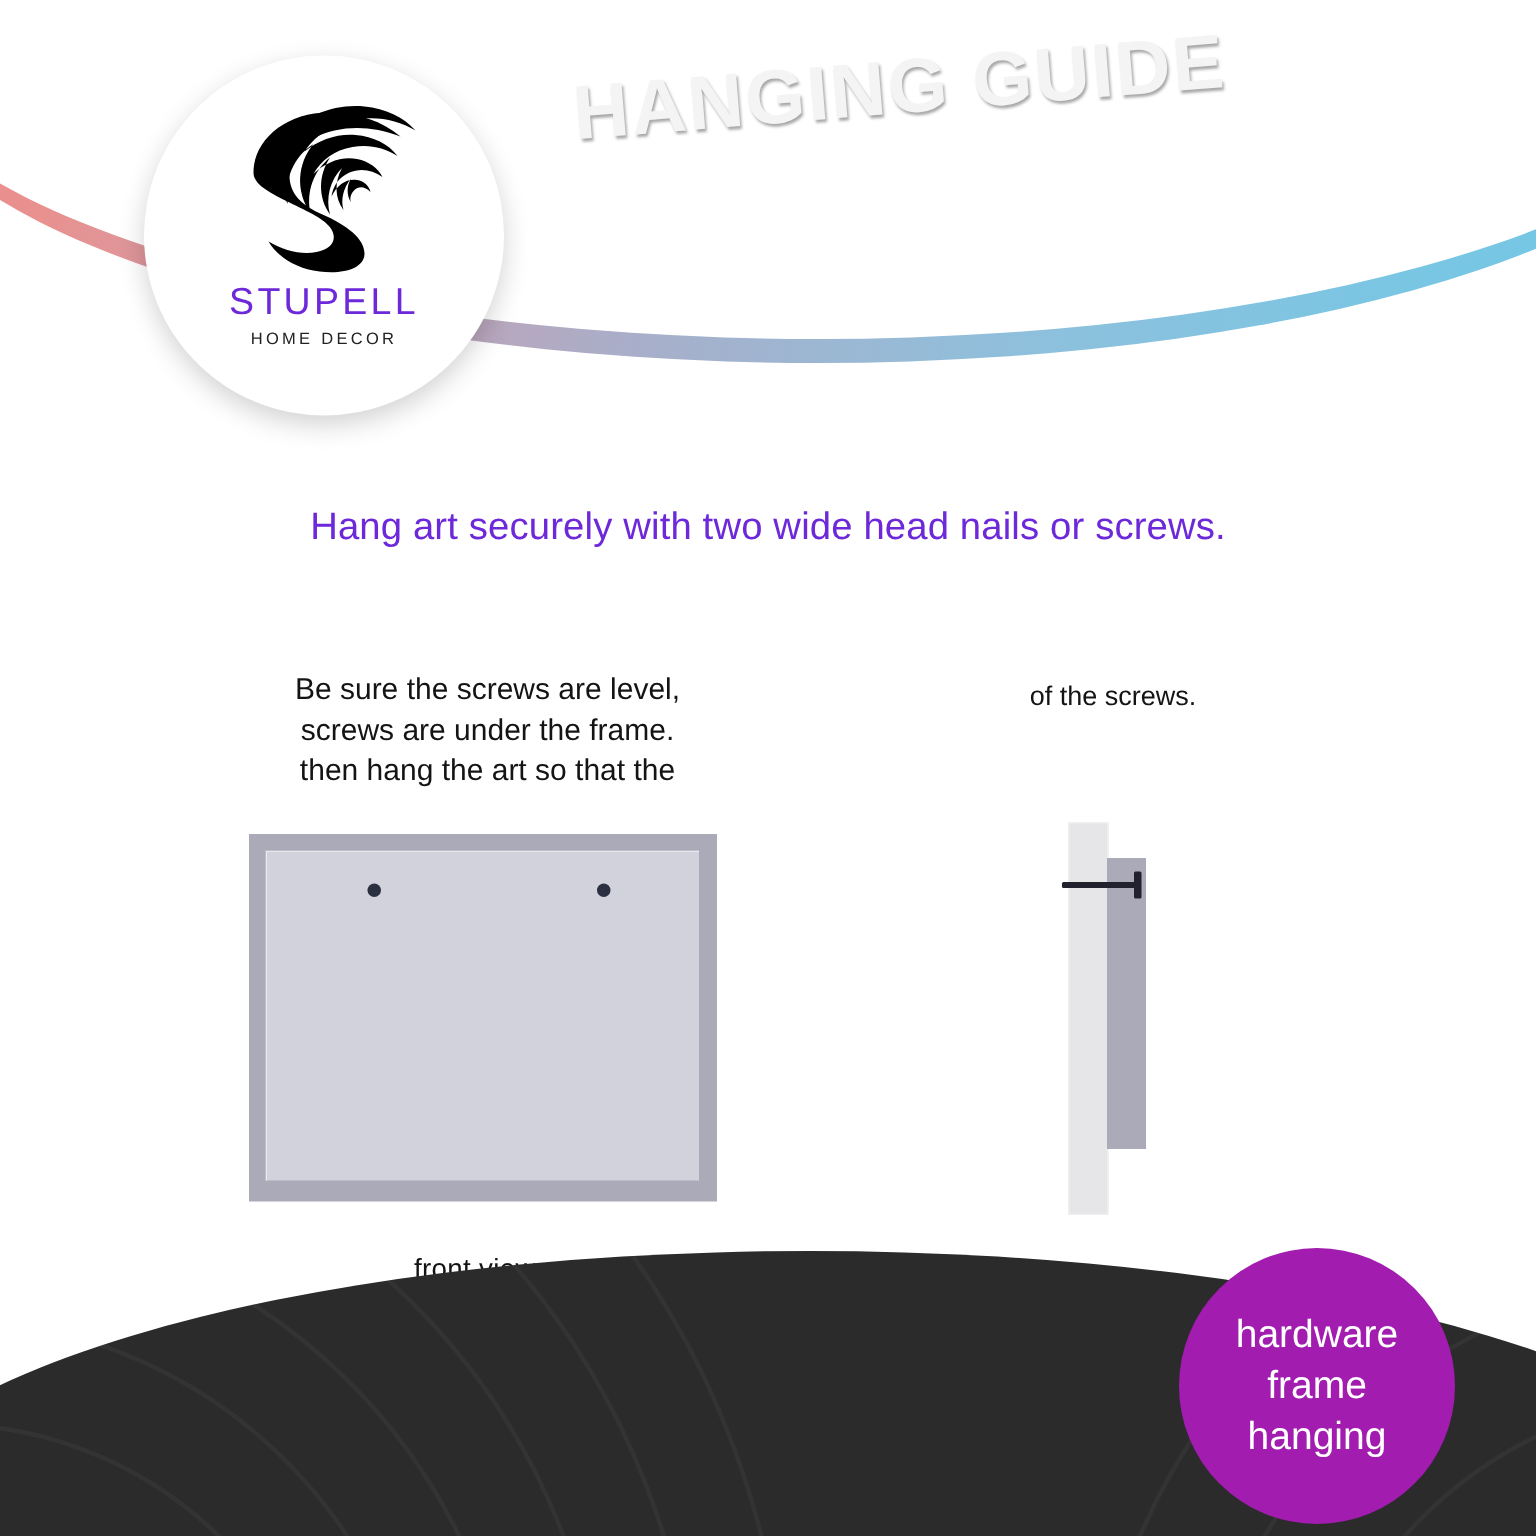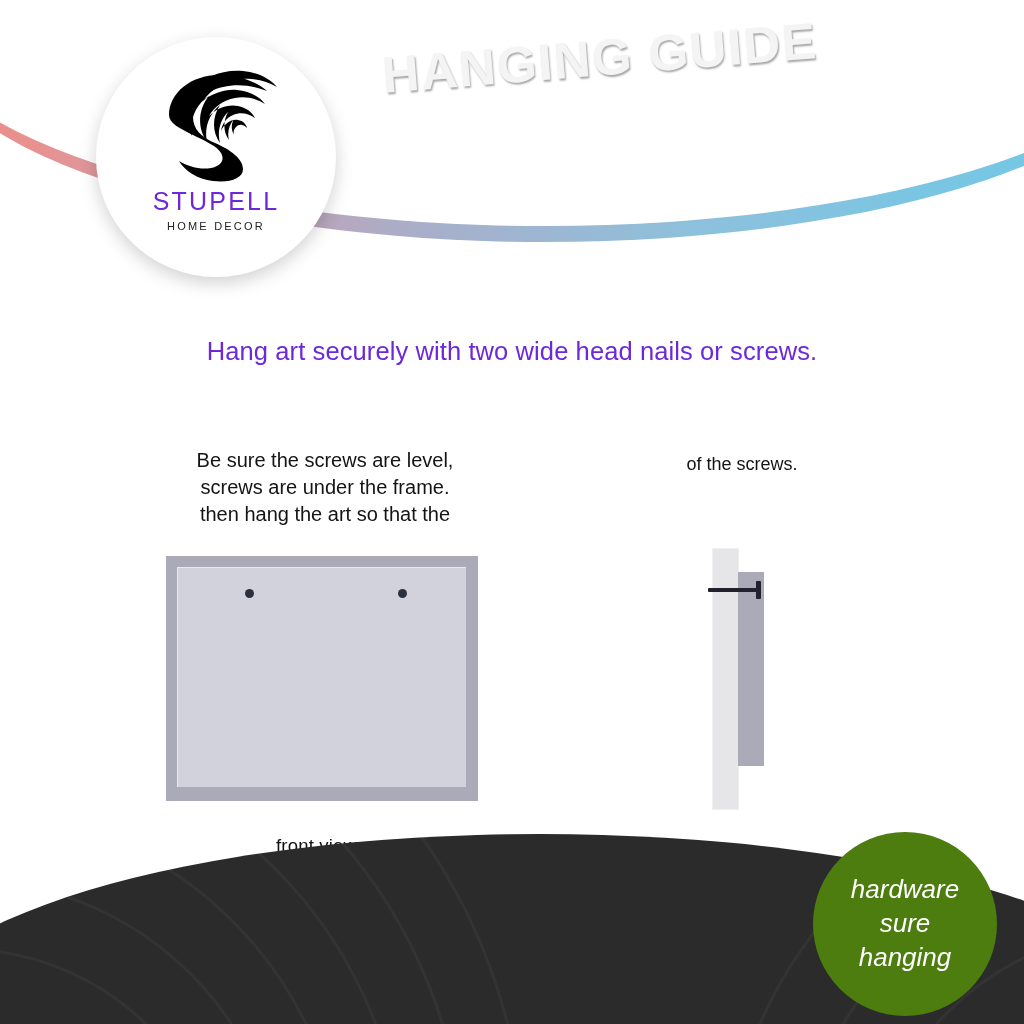--- a/index.html
+++ b/index.html
@@ -268,35 +268,34 @@
     font-size: 18.5px;
     color: #131313;
     letter-spacing: 0.2px;
   }
   .view-label.front { left: 276px; top: 835px; }
   .view-label.side  { left: 689px; top: 843px; }
 
   
   .hw-badge {
     position: absolute;
-    left: 813px;
+    left: 786px;
     top: 832px;
     width: 184px;
     height: 184px;
     border-radius: 50%;
-    background: #4d7c0f;
+    background: #a21caf;
     display: flex;
     flex-direction: column;
     align-items: center;
     justify-content: center;
     color: #ffffff;
     font-size: 26px;
     line-height: 1.30;
     text-align: center;
-    font-style: italic;
   }
 </style>
 </head>
 <body>
 
 <div id="page">
 
   <div class="header-band">
     <span class="swirl a"></span>
     <span class="swirl b"></span>
@@ -363,17 +362,17 @@
     <span class="fswirl d"></span>
     <span class="fswirl e"></span>
     <span class="fswirl f"></span>
     <span class="fswirl r1"></span>
     <span class="fswirl r2"></span>
     <span class="fswirl r3"></span>
   </div>
 
   <div class="hw-badge">
     <span>hardware</span>
-    <span>sure</span>
+    <span>frame</span>
     <span>hanging</span>
   </div>
 
 </div>
 
 </body></html>

